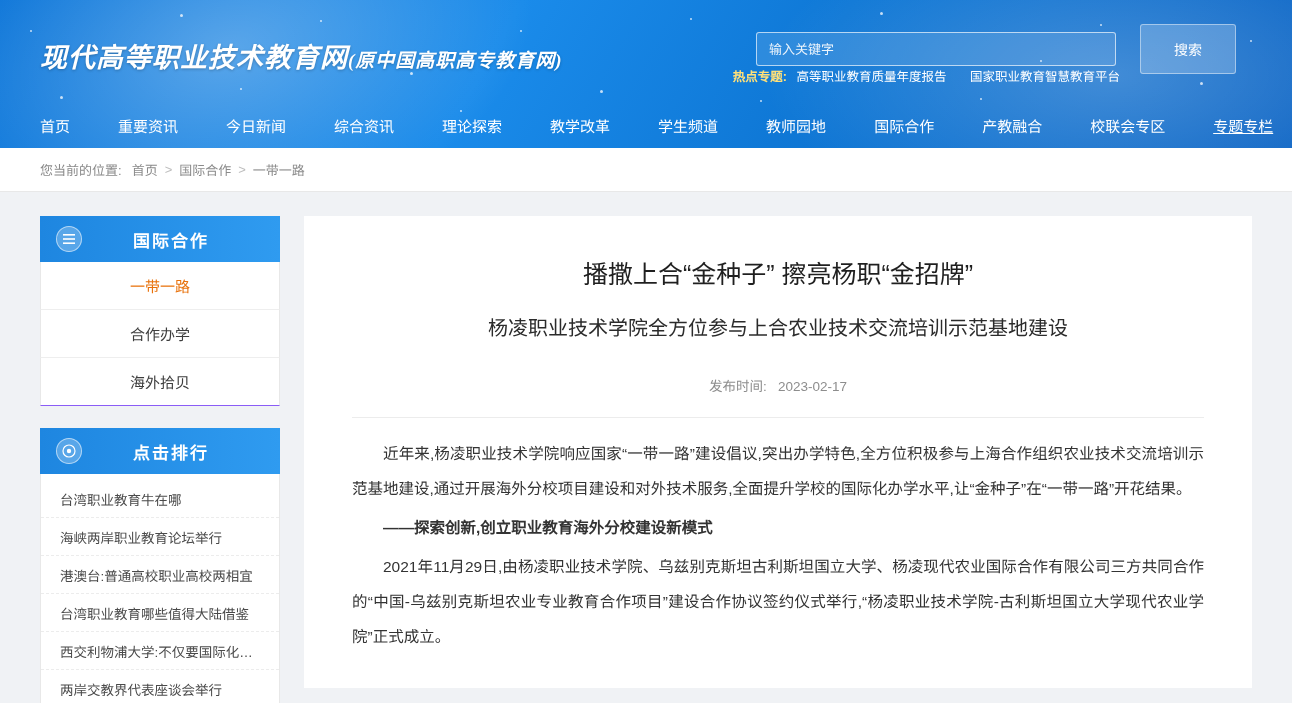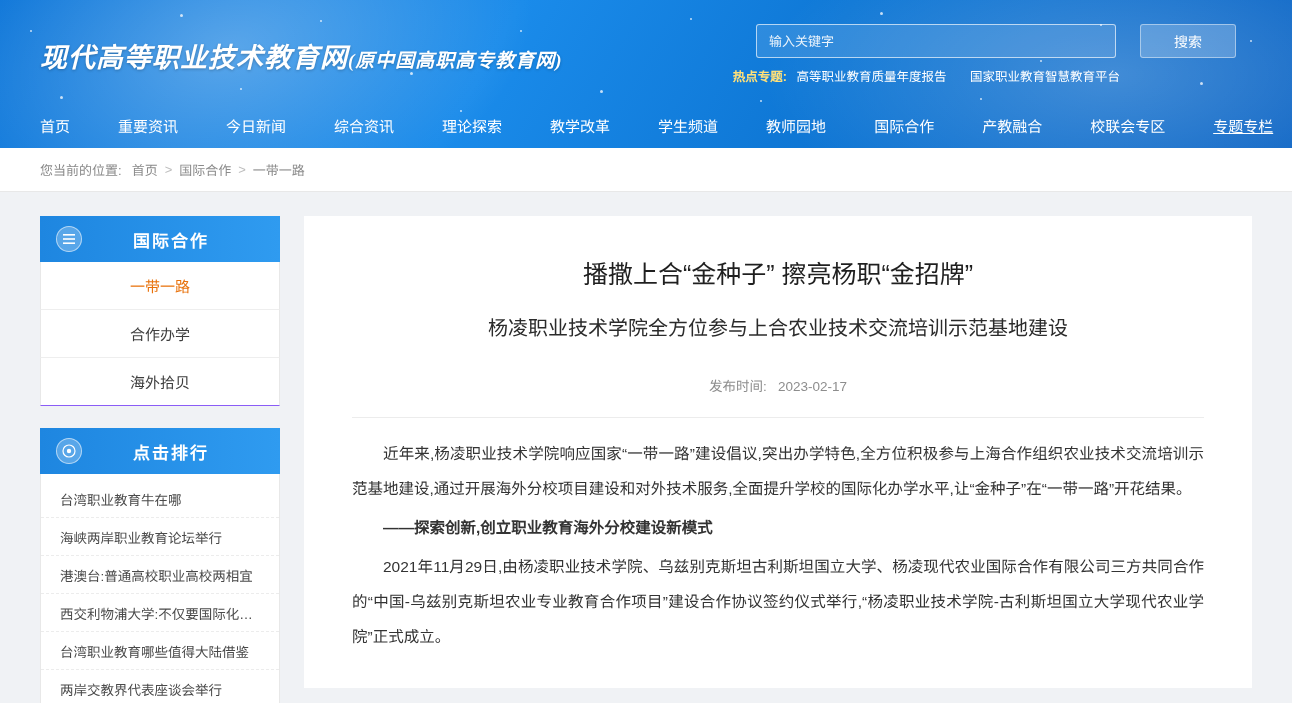--- a/index.html
+++ b/index.html
@@ -72,21 +72,21 @@
     border-radius: 3px;
     color: #ffffff;
     font-size: 13px;
     padding: 0 12px;
     outline: none;
     margin-left: 28px;
   }
   .search-input::placeholder { color: rgba(255,255,255,0.9); }
   .search-btn {
     margin-left: 24px;
-    width: 96px; height: 34px;
+    width: 96px; height: 50px;
     background: rgba(255,255,255,0.22);
     border: 1px solid rgba(255,255,255,0.45);
     border-radius: 3px;
     color: #fff;
     font-size: 14px;
     cursor: pointer;
   }
 
   .hot-row {
     position: absolute;
@@ -328,22 +328,22 @@
             <circle cx="7" cy="7" r="6" fill="none" stroke="#ffffff" stroke-width="1.2"></circle>
             <circle cx="7" cy="7" r="2.2" fill="#ffffff"></circle>
           </svg>
         </span>
         <span class="htxt">点击排行</span>
       </div>
       <div class="rank-list">
         <div class="rank-item">台湾职业教育牛在哪</div>
         <div class="rank-item">海峡两岸职业教育论坛举行</div>
         <div class="rank-item">港澳台:普通高校职业高校两相宜</div>
+        <div class="rank-item">台湾职业教育哪些值得大陆借鉴</div>
         <div class="rank-item">西交利物浦大学:不仅要国际化…</div>
-        <div class="rank-item">台湾职业教育哪些值得大陆借鉴</div>
         <div class="rank-item">两岸交教界代表座谈会举行</div>
       </div>
     </div>
 
   </div>
 
   <div class="article">
     <h1 class="art-title">播撒上合“金种子” 擦亮杨职“金招牌”</h1>
     <h2 class="art-subtitle">杨凌职业技术学院全方位参与上合农业技术交流培训示范基地建设</h2>
     <div class="art-meta">

